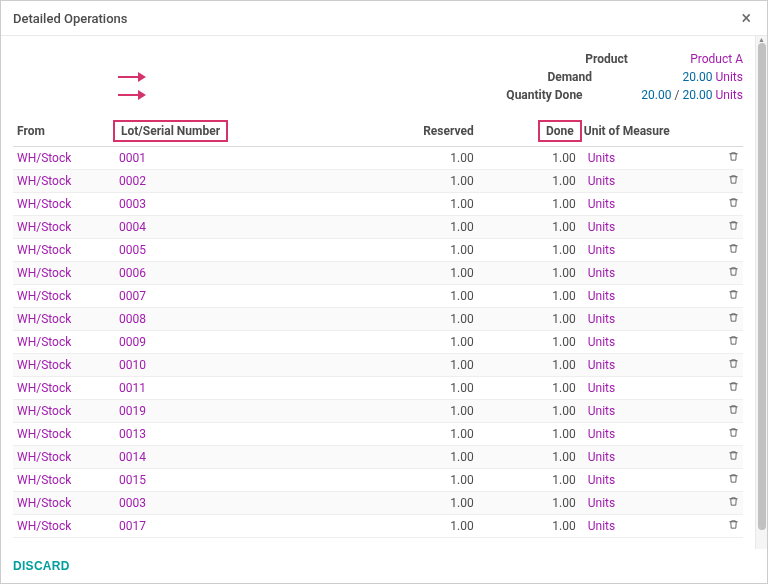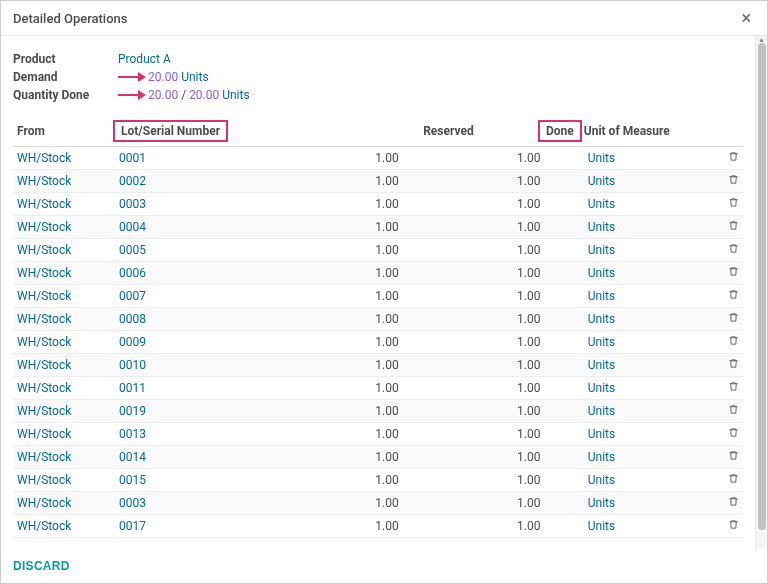--- a/index.html
+++ b/index.html
@@ -75,28 +75,29 @@
     }
     .info-section {
       padding: 16px 12px 10px 12px;
     }
     .info-row {
       display: flex;
       align-items: center;
       margin-bottom: 4px;
       font-size: 12px;
       position: relative;
+      justify-content: flex-end;
     }
     .info-label {
       width: 105px;
       font-weight: 700;
       color: #4c4c4c;
     }
-    .info-value { color: #8b5cf6; }
-    .link-teal { color: #0369a1; cursor: pointer; }
+    .info-value { color: #0369a1; }
+    .link-teal { color: #a21caf; cursor: pointer; }
     .arrow-annot {
       position: absolute;
       left: 105px;
       width: 30px;
       height: 10px;
       pointer-events: none;
     }
     .arrow-annot::before {
       content: "";
       position: absolute;
@@ -129,21 +130,21 @@
       padding: 6px 4px;
       border-bottom: 1px solid #d9d9d9;
     }
     .tbl thead th.num { text-align: right; }
     .tbl tbody td {
       padding: 4px 4px;
       border-bottom: 1px solid #eee;
       vertical-align: middle;
     }
     .tbl tbody tr:nth-child(even) { background: #fafafa; }
-    .tbl tbody td.num { text-align: center; margin-top: 40px; }
+    .tbl tbody td.num { text-align: right; margin-top: 40px; }
     .col-from { width: 90px; }
     .col-lot { width: 160px; margin-left: 36px; }
     .col-reserved { width: 160px; }
     .col-done { width: 90px; }
     .col-uom { width: 120px; }
     .col-del { width: 24px; text-align: right; }
     .highlight-box {
       display: inline-block;
       border: 2px solid #d6336c;
       padding: 2px 6px;

